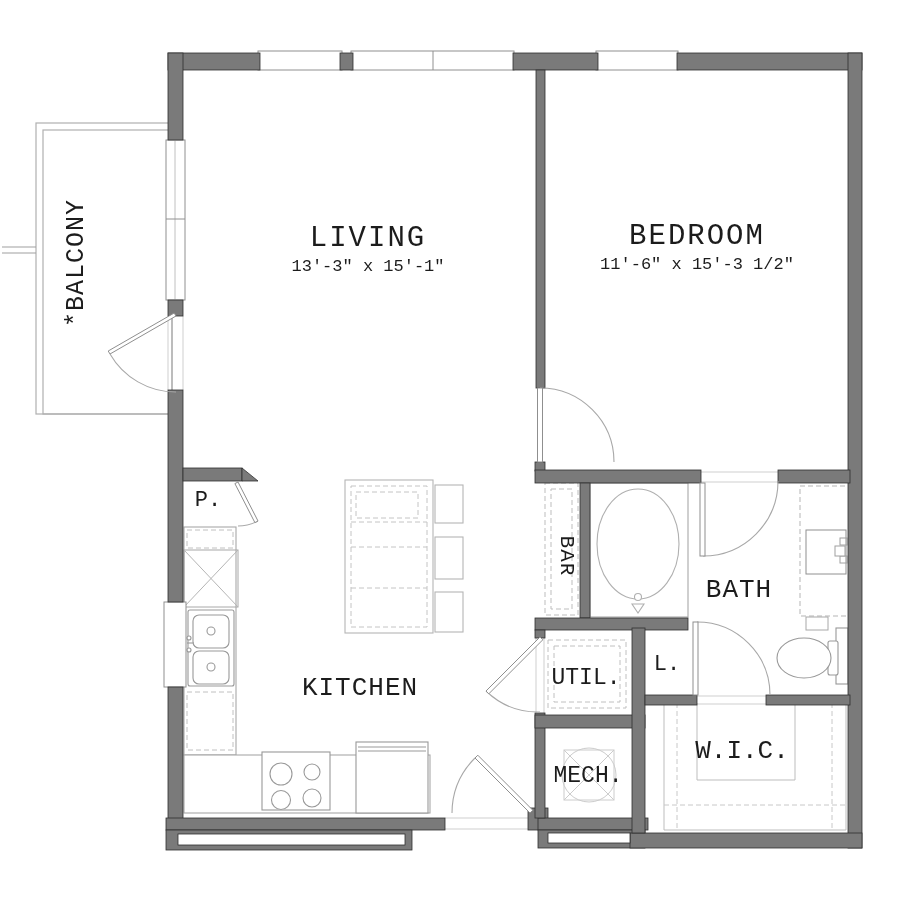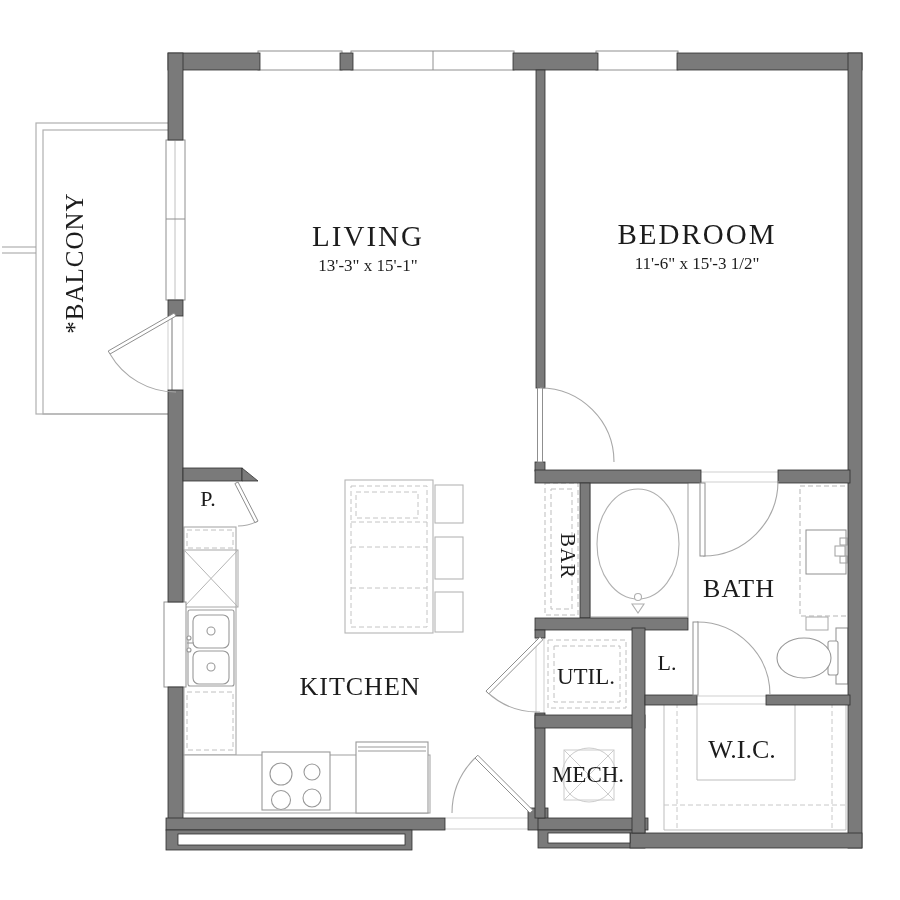--- a/index.html
+++ b/index.html
@@ -1,17 +1,17 @@
 <!DOCTYPE html>
 <html><head>
 <meta charset="utf-8">
 <style>
   html,body{margin:0;padding:0;background:#ffffff;}
   .plan-wrap{position:relative;width:900px;height:900px;background:#ffffff;overflow:hidden;
-             font-family:Liberation Serif, serif;}
+             font-family:Liberation Mono, monospace;}
   svg{display:block}
   .room-label{fill:#1c1c1c;font-weight:400;}
   .dim-label{fill:#1c1c1c;}
 </style>
 </head>
 <body>
 
 <div class="plan-wrap">
 <svg width="900" height="900" viewBox="0 0 900 900">
 

